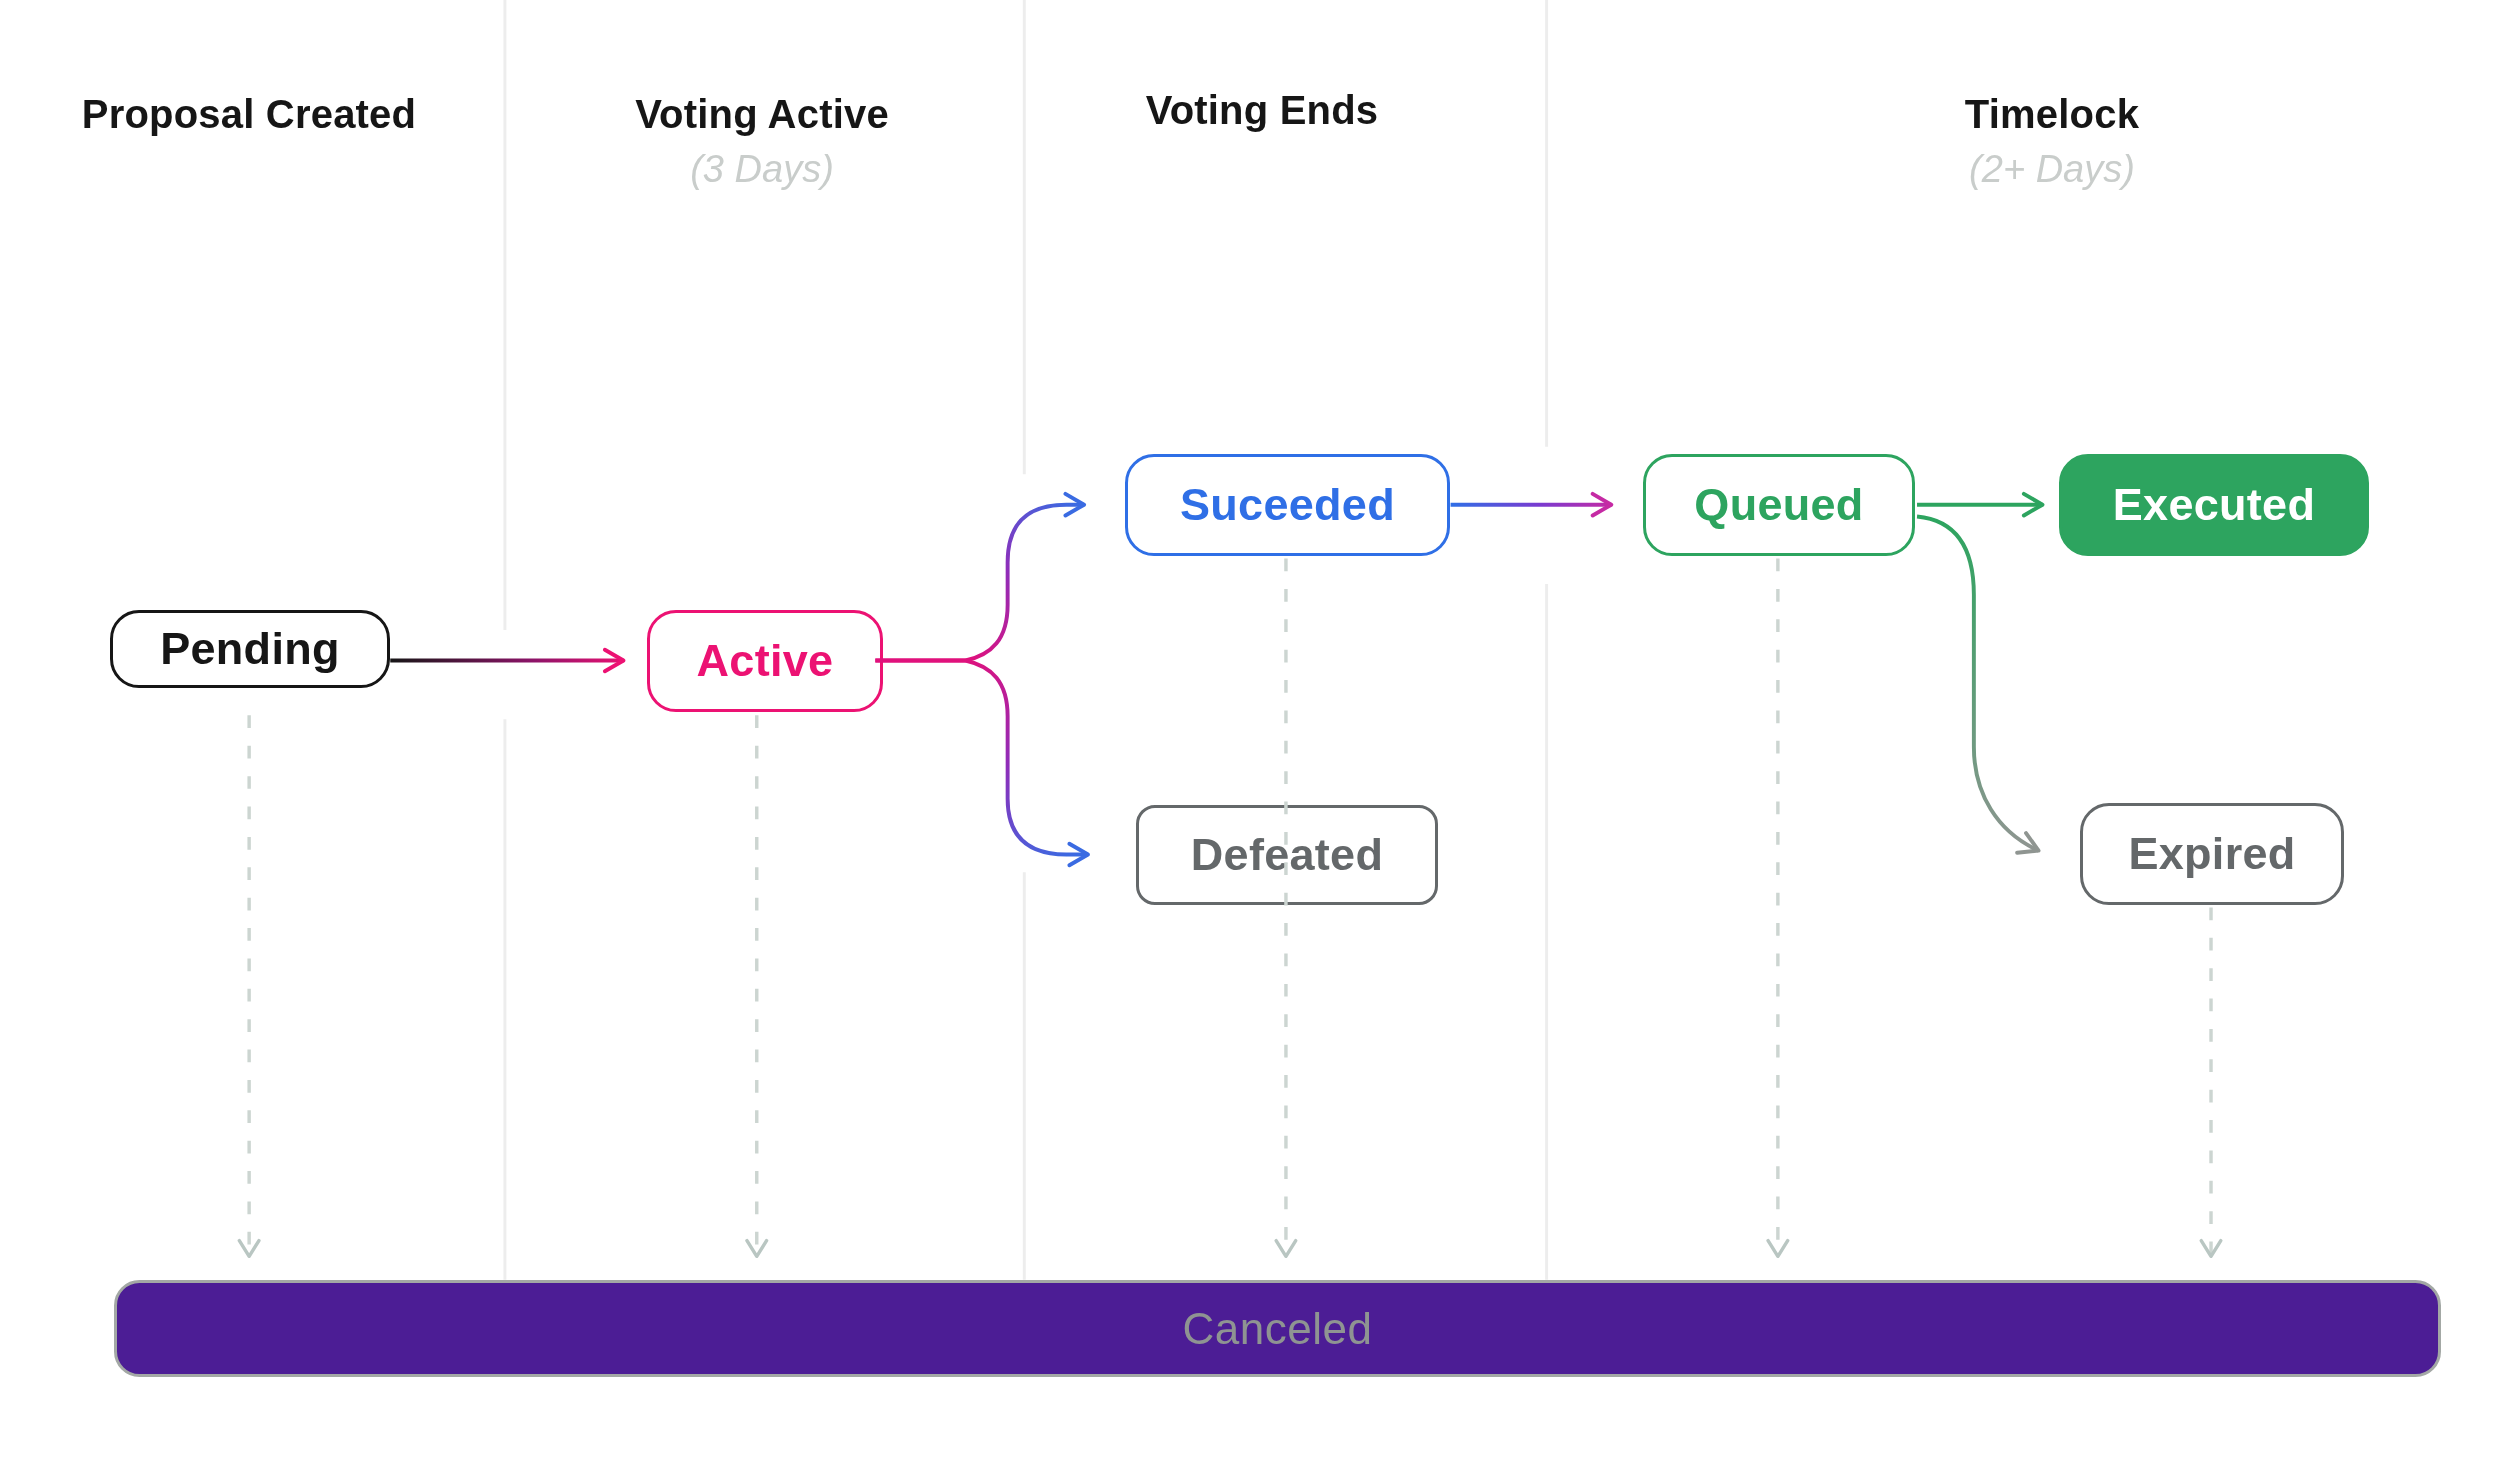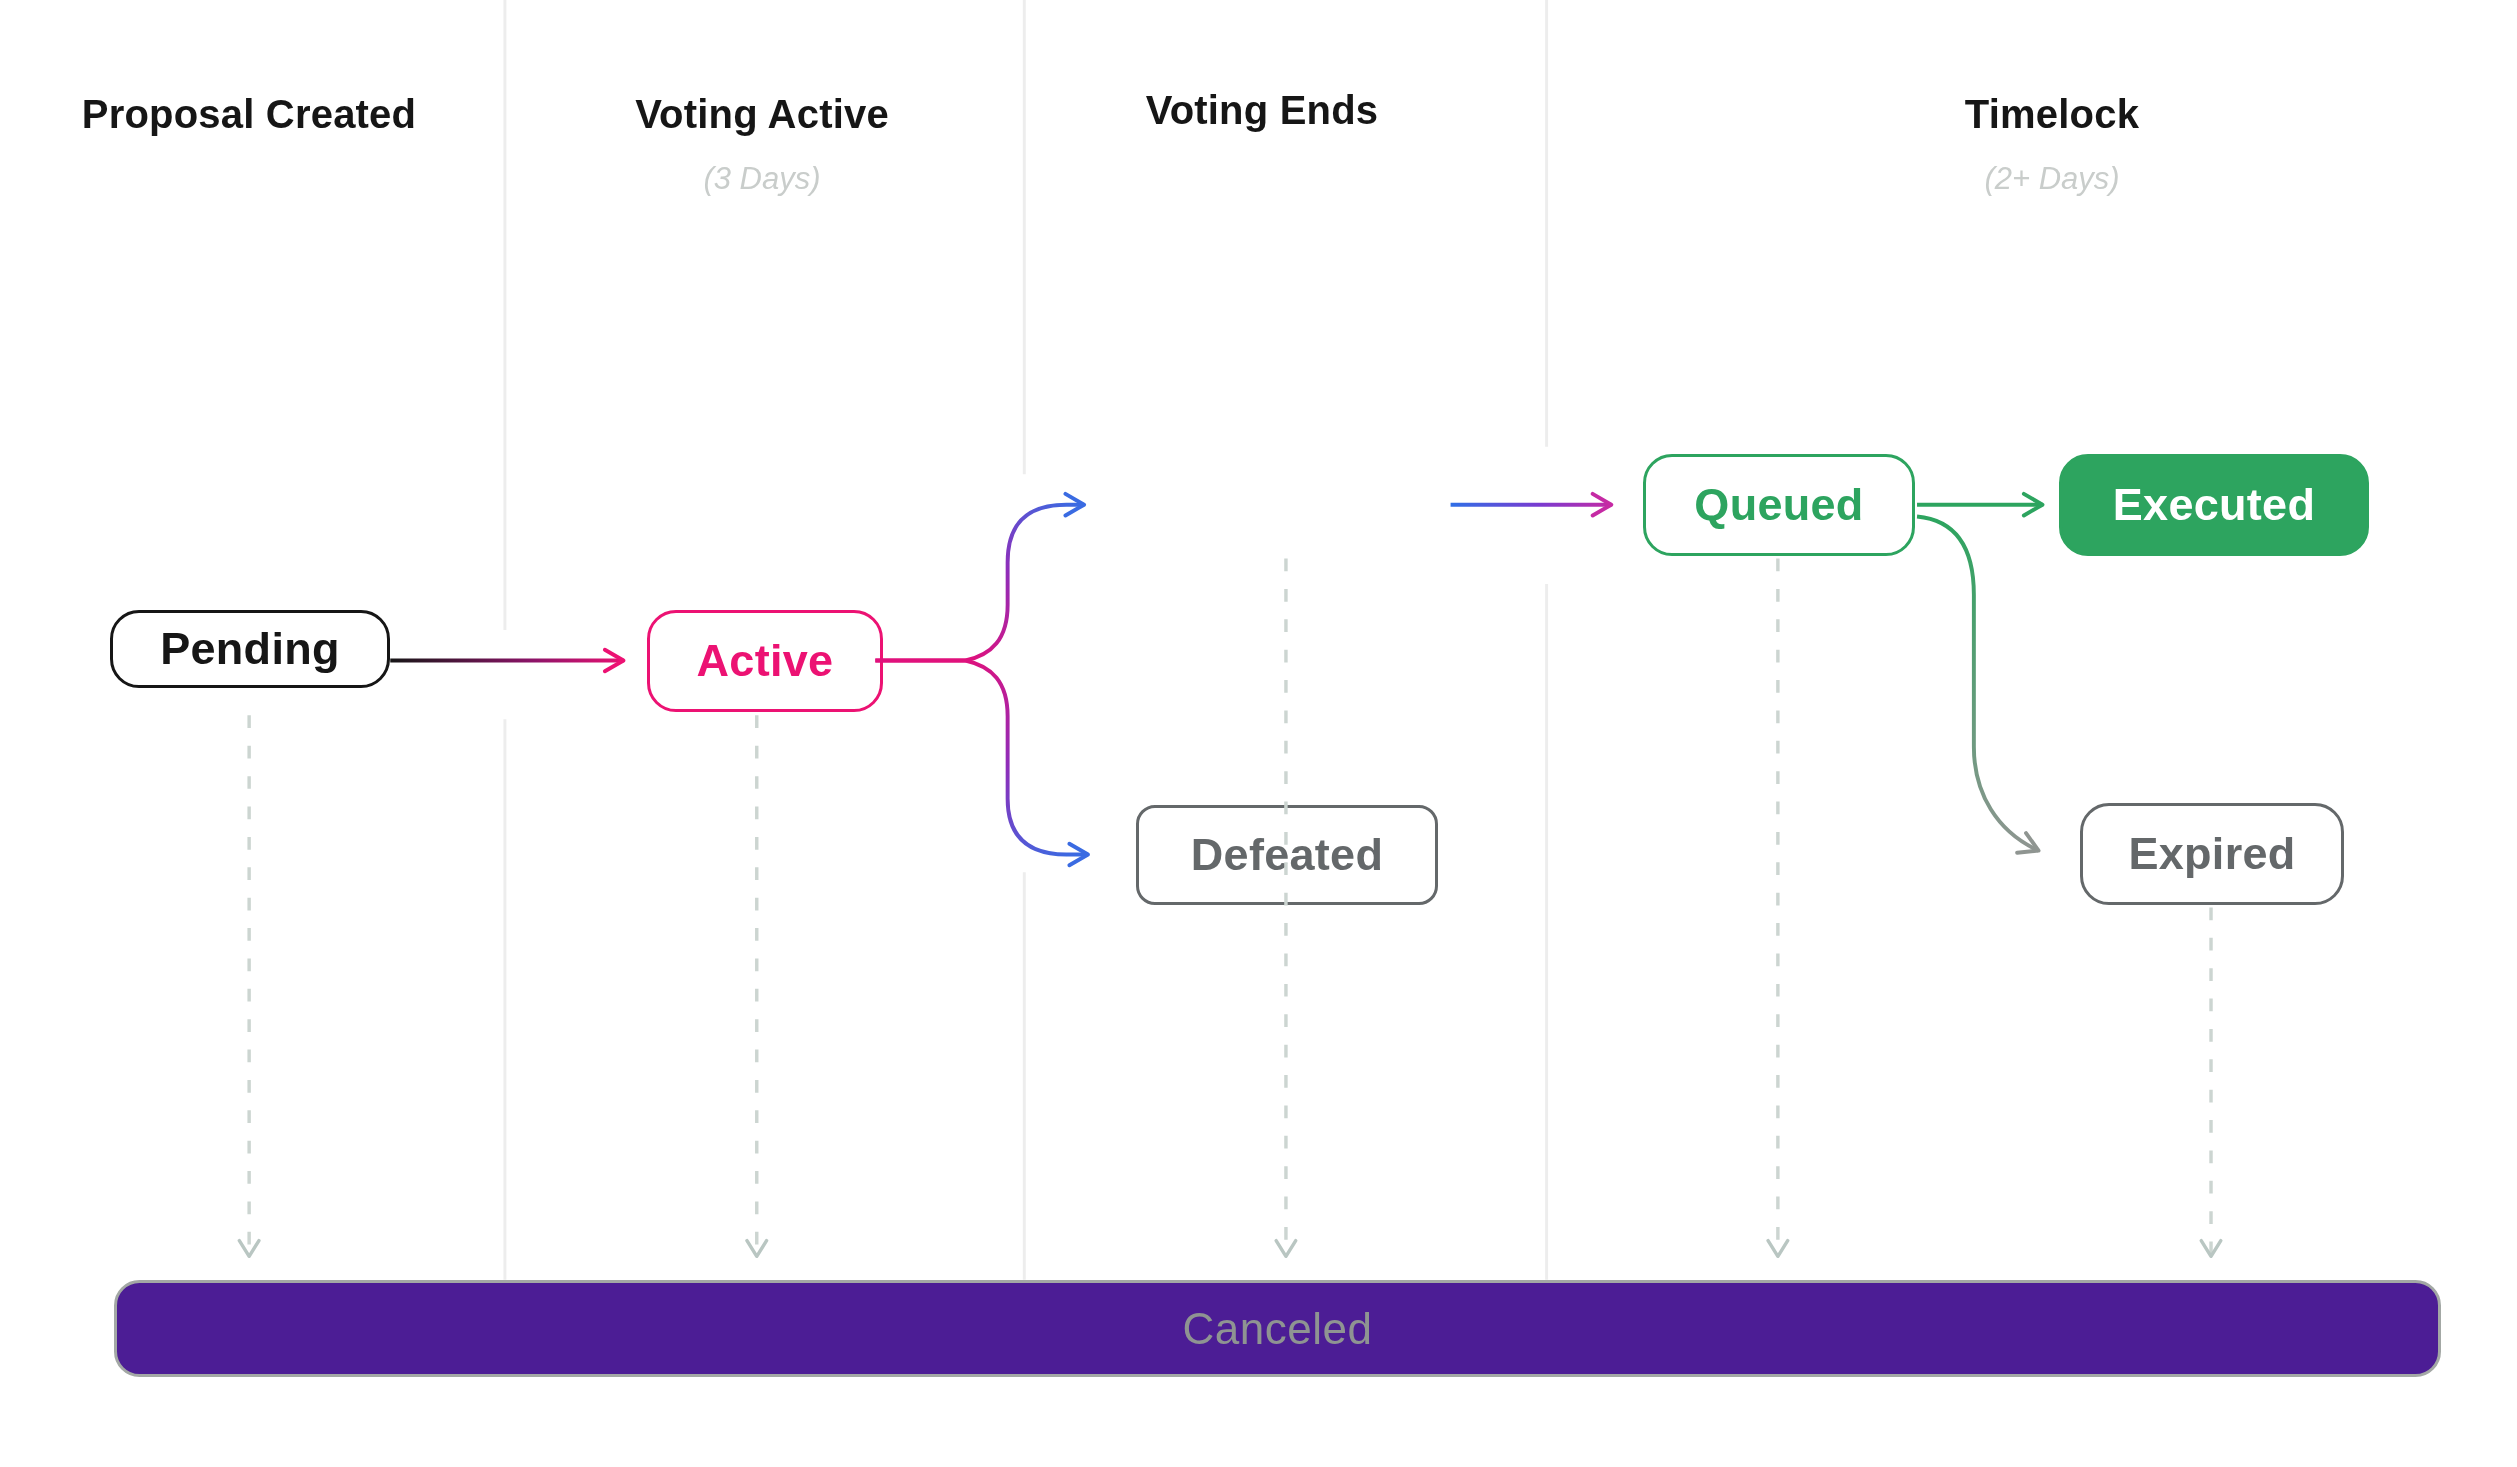--- a/index.html
+++ b/index.html
@@ -5,21 +5,21 @@
   html,body{margin:0;padding:0;background:#ffffff;}
   .stage{
     position:relative;width:2517px;height:1467px;background:#ffffff;overflow:hidden;
     font-family:"Liberation Sans","DejaVu Sans",sans-serif;
   }
   .overlay{position:absolute;left:0;top:0;width:2517px;height:1467px;z-index:3;pointer-events:none;}
   .layer{position:absolute;left:0;top:0;width:100%;height:100%;z-index:1;}
 
   .col-header{position:absolute;transform:translateX(-50%);text-align:center;z-index:2;}
   .col-title{font-size:40px;line-height:49px;font-weight:600;color:var(--ink,#141414);letter-spacing:0.2px;}
-  .col-subtitle{font-size:31px;line-height:45px;font-style:italic;font-weight:400;margin-top:17px;color:var(--subtitle,#C9CDCB);}
+  .col-subtitle{font-size:38px;line-height:45px;font-style:italic;font-weight:400;margin-top:8px;color:var(--subtitle,#C9CDCB);}
 
   .node{
     position:absolute;box-sizing:border-box;background:#ffffff;border:3.9px solid #000;
     border-radius:29px;display:flex;align-items:center;justify-content:center;
     font-size:45px;font-weight:600;letter-spacing:0.3px;z-index:2;
   }
   .n-pending {border-color:var(--ink,#161616);color:var(--ink,#161616);}
   .n-active  {border-color:var(--pink,#EC1273);color:var(--pink,#EC1273);}
   .n-succeeded{border-color:var(--blue,#2F6FE6);color:var(--blue,#2F6FE6);}
   .n-defeated{border-color:var(--grayNode,#64686A);color:var(--grayNode,#64686A);border-radius:19px;}
@@ -127,20 +127,23 @@
     </div>
   </div>
 
   <div class="layer">
     <div class="node n-pending" style="left:110px;top:610px;width:280px;height:78px">
       <span>Pending</span>
     </div>
     <div class="node n-active" style="left:647px;top:610px;width:236px;height:102px">
       <span>Active</span>
     </div>
+    <div class="node n-succeeded" style="left:1125px;top:454px;width:325px;height:102px">
+      <span>Suceeded</span>
+    </div>
     <div class="node n-defeated" style="left:1136px;top:805px;width:302px;height:100px">
       <span>Defeated</span>
     </div>
     <div class="node n-queued" style="left:1643px;top:454px;width:272px;height:102px">
       <span>Queued</span>
     </div>
     <div class="node n-executed" style="left:2059px;top:454px;width:310px;height:102px">
       <span>Executed</span>
     </div>
     <div class="node n-expired" style="left:2080px;top:803px;width:264px;height:102px">

